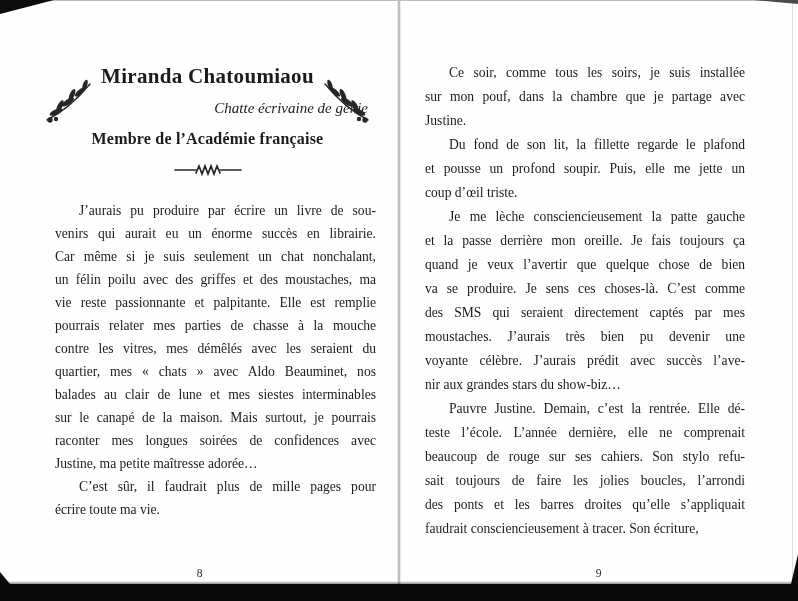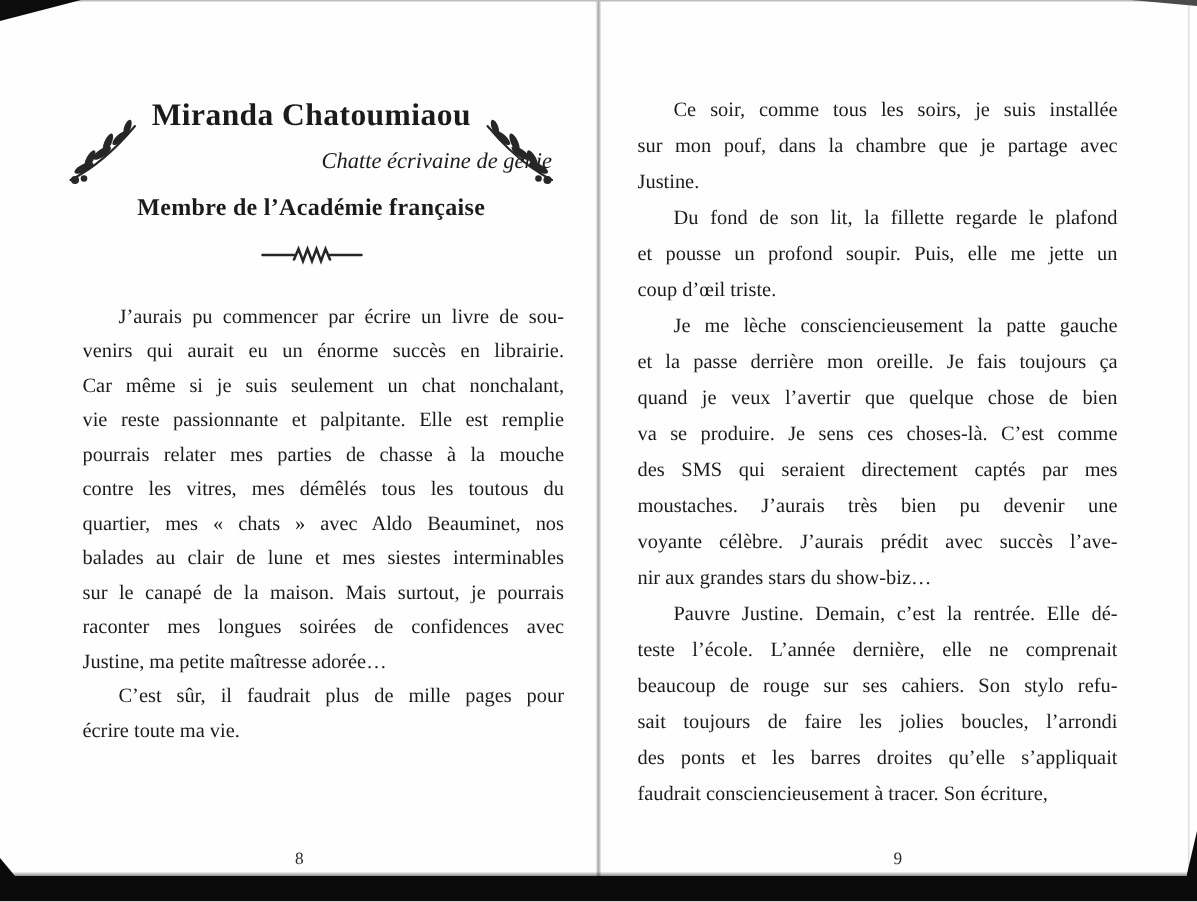--- a/index.html
+++ b/index.html
@@ -113,26 +113,27 @@
             <path d="M3 8 H24"></path>
             <path d="M24 11 L27 4 L30 12 L33 4 L36 12 L39 4 L42 12 L45 4 L48 11"></path>
             <path d="M48 8 H69"></path>
           </g>
         </svg>
       </div>
     </div>
 
     <div class="body body-left">
         <div>
-          <div class="line para-start">J’aurais pu commencer par écrire un livre de sou-</div>
+          <div class="line para-start">J’aurais pu produire par écrire un livre de sou-</div>
           <div class="line">venirs qui aurait eu un énorme succès en librairie.</div>
           <div class="line">Car même si je suis seulement un chat nonchalant,</div>
+          <div class="line">un félin poilu avec des griffes et des moustaches, ma</div>
           <div class="line">vie reste passionnante et palpitante. Elle est remplie</div>
           <div class="line">pourrais relater mes parties de chasse à la mouche</div>
-          <div class="line">contre les vitres, mes démêlés tous les toutous du</div>
+          <div class="line">contre les vitres, mes démêlés avec les seraient du</div>
           <div class="line">quartier, mes « chats » avec Aldo Beauminet, nos</div>
           <div class="line">balades au clair de lune et mes siestes interminables</div>
           <div class="line">sur le canapé de la maison. Mais surtout, je pourrais</div>
           <div class="line">raconter mes longues soirées de confidences avec</div>
           <div class="line para-end">Justine, ma petite maîtresse adorée…</div>
         </div>
         <div>
           <div class="line para-start">C’est sûr, il faudrait plus de mille pages pour</div>
           <div class="line para-end">écrire toute ma vie.</div>
         </div>

